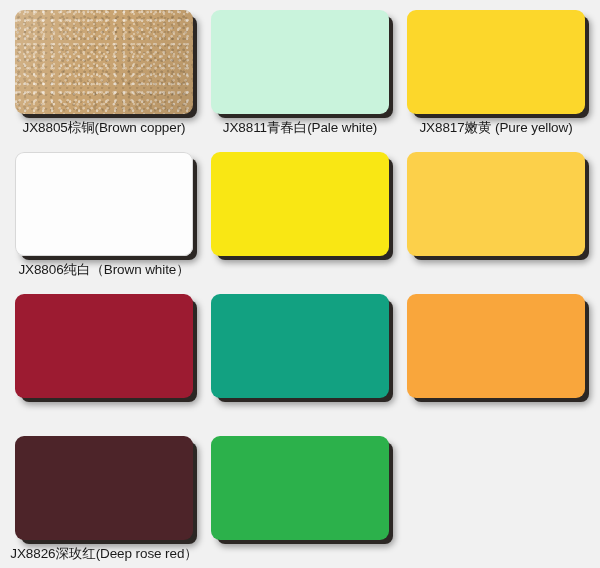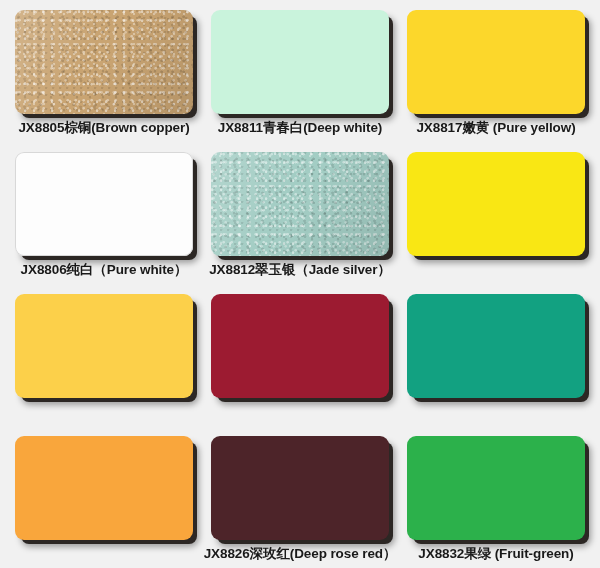--- a/index.html
+++ b/index.html
@@ -20,21 +20,20 @@
     display: grid;
     grid-template-columns: repeat(3, 1fr);
     grid-template-rows: repeat(4, 142px);
     padding: 4px 6px 0 6px;
   }
   .cell {
     display: flex;
     flex-direction: column;
     align-items: center;
     justify-content: flex-start;
-    font-weight: bold;
   }
   .swatch-wrap {
     width: 100%;
     display: flex;
     justify-content: center;
     padding-top: 6px;
     height: 112px;
     box-sizing: border-box;
   }
   .swatch {
@@ -92,39 +91,33 @@
     <div class="cell">
       <div class="swatch-wrap">
         <div class="swatch metallic" style="background: rgb(201, 164, 114);"></div>
       </div>
       <div class="label">JX8805棕铜(Brown copper)</div>
     </div>
     <div class="cell">
       <div class="swatch-wrap">
         <div class="swatch" style="background: rgb(201, 243, 220);"></div>
       </div>
-      <div class="label">JX8811青春白(Deep white)</div>
+      <div class="label">JX8811青春白(Pale white)</div>
     </div>
     <div class="cell">
       <div class="swatch-wrap">
         <div class="swatch" style="background: rgb(252, 215, 43);"></div>
       </div>
       <div class="label">JX8817嫩黄 (Pure yellow)</div>
     </div>
     <div class="cell">
       <div class="swatch-wrap">
         <div class="swatch bordered" style="background: rgb(253, 253, 253);"></div>
       </div>
-      <div class="label">JX8806纯白（Pure white）</div>
-    </div>
-    <div class="cell">
-      <div class="swatch-wrap">
-        <div class="swatch metallic" style="background: rgb(163, 205, 196);"></div>
-      </div>
-      <div class="label">JX8812翠玉银（Jade silver）</div>
+      <div class="label">JX8806纯白（Brown white）</div>
     </div>
     <div class="cell">
       <div class="swatch-wrap">
         <div class="swatch" style="background: rgb(249, 231, 20);"></div>
       </div>
     </div>
     <div class="cell">
       <div class="swatch-wrap">
         <div class="swatch" style="background: rgb(252, 208, 74);"></div>
       </div>
@@ -147,15 +140,14 @@
     <div class="cell">
       <div class="swatch-wrap">
         <div class="swatch" style="background: rgb(77, 36, 41);"></div>
       </div>
       <div class="label">JX8826深玫红(Deep rose red）</div>
     </div>
     <div class="cell">
       <div class="swatch-wrap">
         <div class="swatch" style="background: rgb(44, 177, 75);"></div>
       </div>
-      <div class="label">JX8832果绿 (Fruit-green)</div>
     </div>
   </div>
 
 </body></html>

